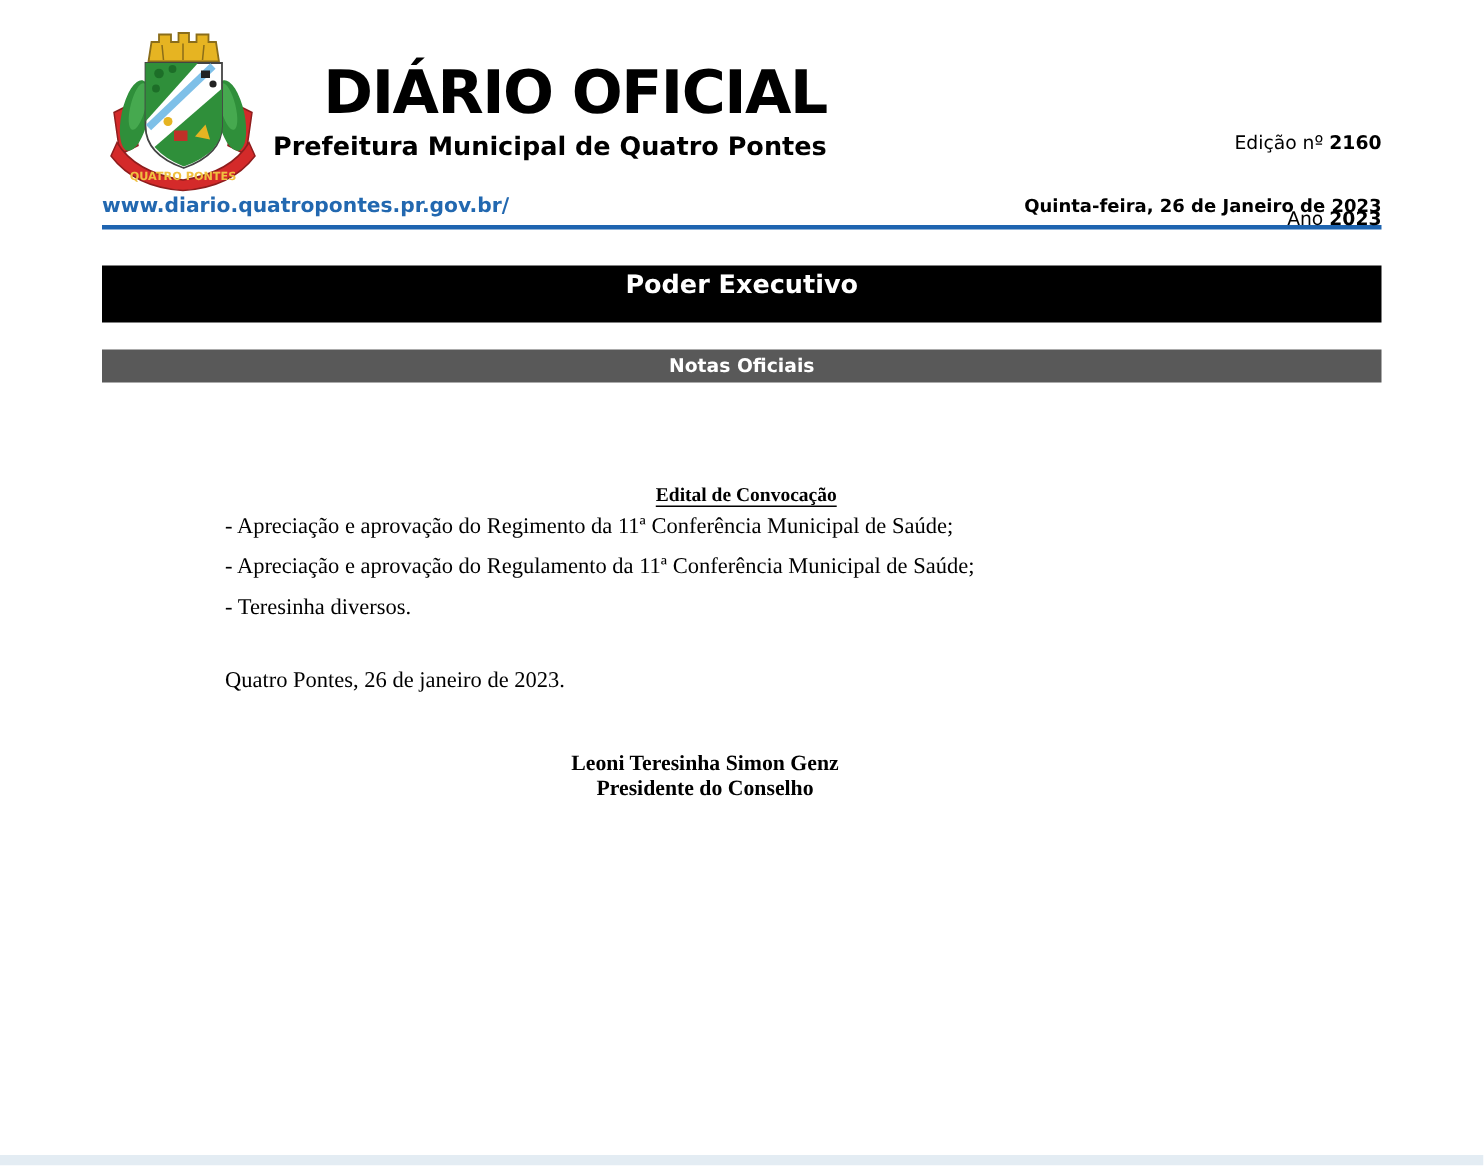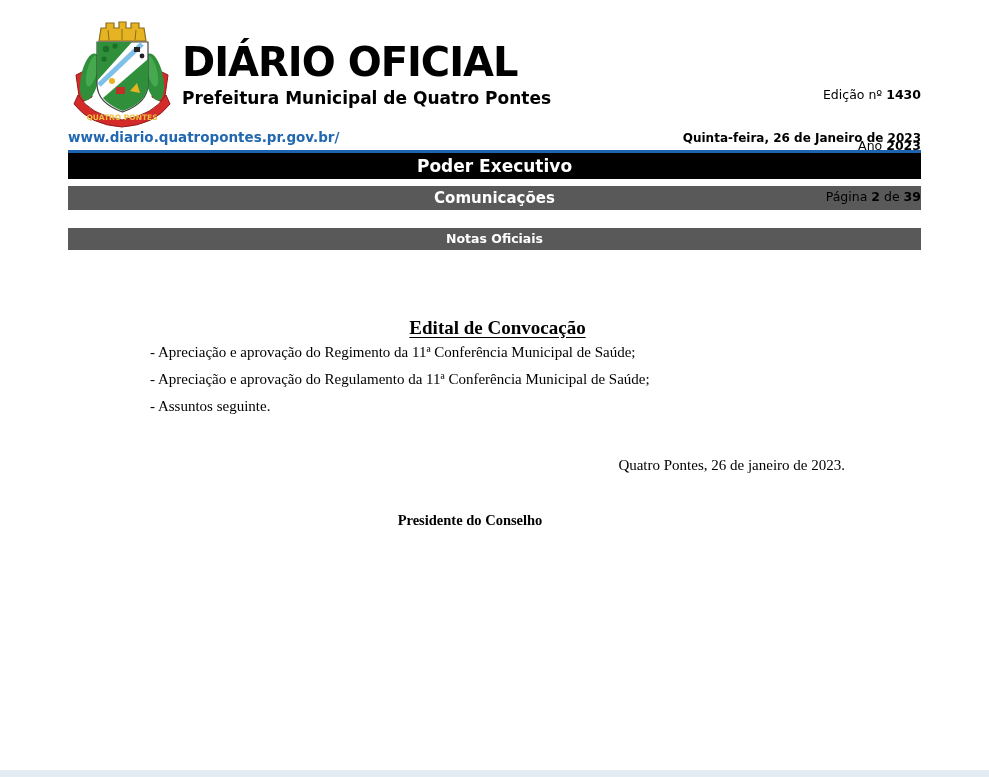--- a/index.html
+++ b/index.html
@@ -4,46 +4,46 @@
 <style>
   * { margin:0; padding:0; box-sizing:border-box; }
   html,body { width:989px; height:777px; background:#ffffff; overflow:hidden;
               font-family:"DejaVu Sans","Liberation Sans",sans-serif; }
   .page { position:relative; width:989px; height:777px; padding:0 68px; }
 
   
   .masthead { display:flex; align-items:flex-start; padding-top:15px; height:122px; }
   .logo-wrap { width:108px; height:113px; flex:0 0 auto; }
   .title-block { margin-left:6px; padding-top:26px; }
-  .main-title { font-size:40px; font-weight:800; letter-spacing:-1px; line-height:1.05; color:#000; }
+  .main-title { font-size:40px; font-weight:800; letter-spacing:-1px; line-height:1.05; color:#000;text-align:right; }
   .main-subtitle { font-size:17px; font-weight:700; margin-top:5px; color:#000; }
   .info-block { margin-left:auto; padding-top:37px; text-align:right;
                 font-size:12.5px; line-height:17px; color:#000; white-space:pre; }
 
   
   .url-row { display:flex; justify-content:space-between; align-items:baseline; margin-top:7px; }
   .gazette-url { color:#2268b0; font-weight:700; font-size:13.5px; cursor:pointer; text-decoration:none; }
   .gazette-date { color:#000; font-weight:700; font-size:12px; }
   .blue-rule { height:3px; background:#1e64b0; margin-top:5px; }
 
   
   .bar { color:#fff; font-weight:700; text-align:center; }
-  .bar-exec  { height:26px; line-height:26px; font-size:17px;  background:#000000; }
+  .bar-exec  { margin-top:24px; height:38px; line-height:26px; font-size:17px;  background:#000000; }
   .bar-com   { margin-top:7px;  height:24px; line-height:24px; font-size:15px;  background:#595959; }
   .bar-notas { margin-top:18px;  height:22px; line-height:22px; font-size:12.5px;background:#595959; }
 
   
   .doc { margin:67px 0 0 82px; width:695px; font-family:"Liberation Serif","DejaVu Serif",serif;
          font-size:15px; color:#000; }
   .doc-title { text-align:center; font-weight:700; font-size:15.5px; letter-spacing:0.3px; }
-  .doc-subtitle { text-align:center; font-weight:700; font-size:19px; margin-top:24px;
+  .doc-subtitle { text-align:center; font-weight:700; font-size:13px; margin-top:24px;
                   text-decoration:underline; text-underline-offset:3px; }
   .doc-paragraph { margin-top:16px; text-align:justify; line-height:27px; }
   .doc-items div { line-height:27px; }
-  .dateline { text-align:right; margin-top:32px; line-height:27px; }
+  .dateline { text-align:left; margin-top:22px; line-height:27px; }
   .signature { text-align:center; margin-top:33px; margin-right:55px;
                font-weight:700; font-size:14.5px; line-height:17px; }
 
   
   .footer-strip { position:absolute; left:0; bottom:0; width:989px; height:7px; background:#e3ecf3; }
 </style>
 </head>
 <body>
 
 <div class="page">
@@ -86,43 +86,43 @@
         <text x="54" y="105" text-anchor="middle" font-size="7.5" font-weight="bold" fill="#f0c040">QUATRO PONTES</text>
       </svg>
     </div>
 
     <div class="title-block">
       <div class="main-title">DIÁRIO OFICIAL</div>
       <div class="main-subtitle">Prefeitura Municipal de Quatro Pontes</div>
     </div>
 
     <div class="info-block">
-      <div><span>Edição nº </span><b>1430</b></div>
+      <div><span>Edição nº </span><b>2160</b></div>
       <div><span>Ano </span><b>2023</b></div>
       <div><span>Página </span><b>2</b><span> de </span><b>39</b></div>
     </div>
   </div>
 
   <div class="url-row">
     <a class="gazette-url">www.diario.quatropontes.pr.gov.br/</a>
     <span class="gazette-date">Quinta-feira, 26 de Janeiro de 2023</span>
   </div>
   <div class="blue-rule"></div>
 
   <div class="bar bar-exec">Poder Executivo</div>
-  <div class="bar bar-com">Comunicações</div>
   <div class="bar bar-notas">Notas Oficiais</div>
 
   <div class="doc">
     <div class="doc-subtitle">Edital de Convocação</div>
     <div class="doc-items">
       <div>- Apreciação e aprovação do Regimento da 11ª Conferência Municipal de Saúde;</div>
       <div>- Apreciação e aprovação do Regulamento da 11ª Conferência Municipal de Saúde;</div>
-      <div>- Assuntos seguinte.</div>
+      <div>- Teresinha diversos.</div>
     </div>
     <div class="dateline">Quatro Pontes, 26 de janeiro de 2023.</div>
     <div class="signature">
+      <div>Leoni Teresinha Simon Genz</div>
       <div>Presidente do Conselho</div>
     </div>
   </div>
 
   <div class="footer-strip"></div>
 </div>
 
 </body></html>

